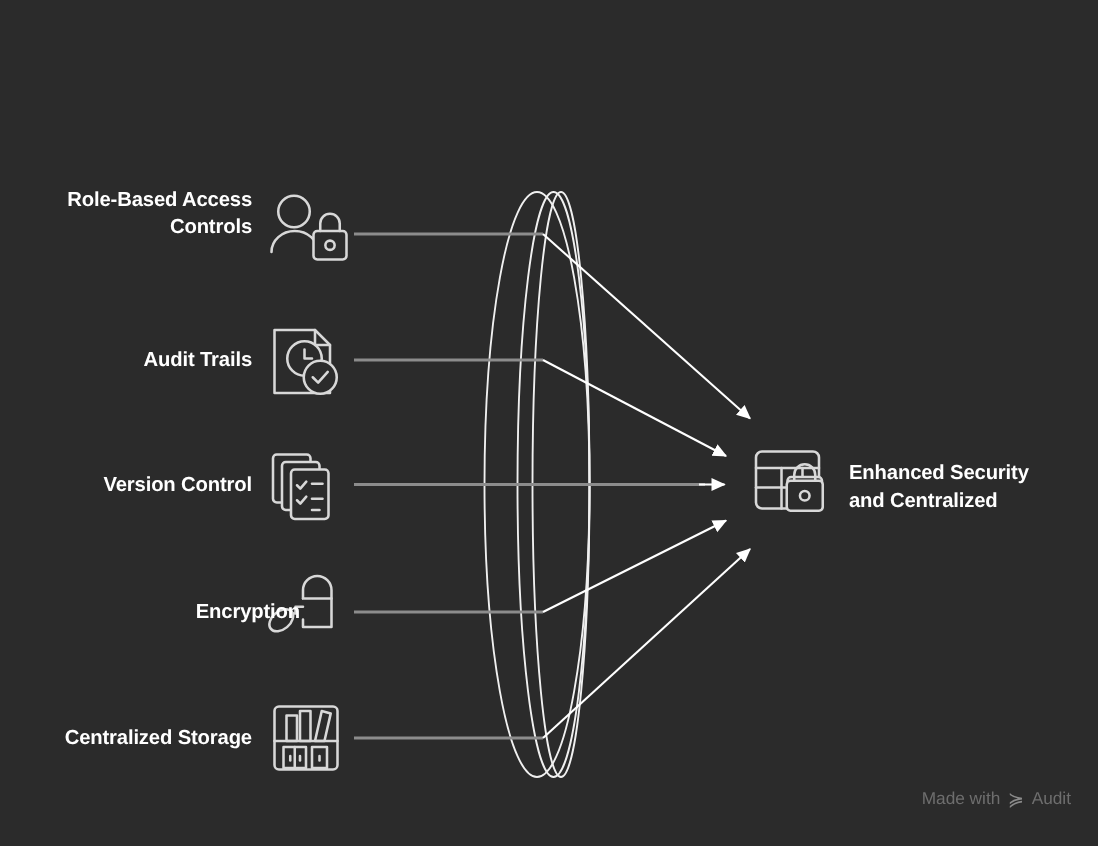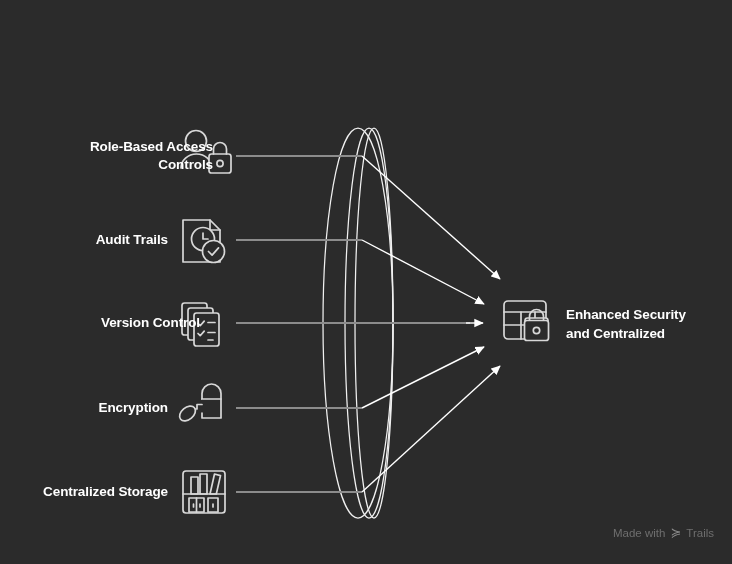--- a/index.html
+++ b/index.html
@@ -164,33 +164,33 @@
       <path d="M504,325 h42"></path>
       <path d="M521,312 v27"></path>
       <path d="M535,312 v27"></path>
       <rect x="525" y="318" width="23" height="22" rx="2.5" fill="#2b2b2b"></rect>
       <path d="M529.5,321 v-4.5 a7,7 0 0 1 14,0 v4.5" fill="none"></path>
       <rect x="524.5" y="320.5" width="24" height="20" rx="2.5" fill="#2b2b2b"></rect>
       <circle cx="536.5" cy="330.5" r="3.2"></circle>
     </g>
   </svg>
 
-  <div class="row-label" style="left:0px; top:138px; width:168px;margin-left:45px;">Role-Based Access
+  <div class="row-label" style="left:0px; top:124px; width:168px;">Role-Based Access
 Controls</div>
 
   <div class="row-label" style="left:0px; top:231px; width:168px;">Audit Trails</div>
 
-  <div class="row-label" style="left:0px; top:314px; width:168px;margin-left:32px;">Version Control</div>
+  <div class="row-label" style="left:0px; top:314px; width:168px;">Version Control</div>
 
-  <div class="row-label" style="left:0px; top:399px; width:168px;">Encryption</div>
+  <div class="row-label" style="left:0px; top:399px; width:168px;padding-left:32px;">Encryption</div>
 
   <div class="row-label" style="left:0px; top:483px; width:168px;">Centralized Storage</div>
 
   <div class="target-label">Enhanced Security
 and Centralized</div>
 
   <div class="watermark">
     <span>Made with</span>
     <span class="wm-mark">≽</span>
-    <span>Trails</span>
+    <span>Audit</span>
   </div>
 
 </div>
 
 </body></html>

